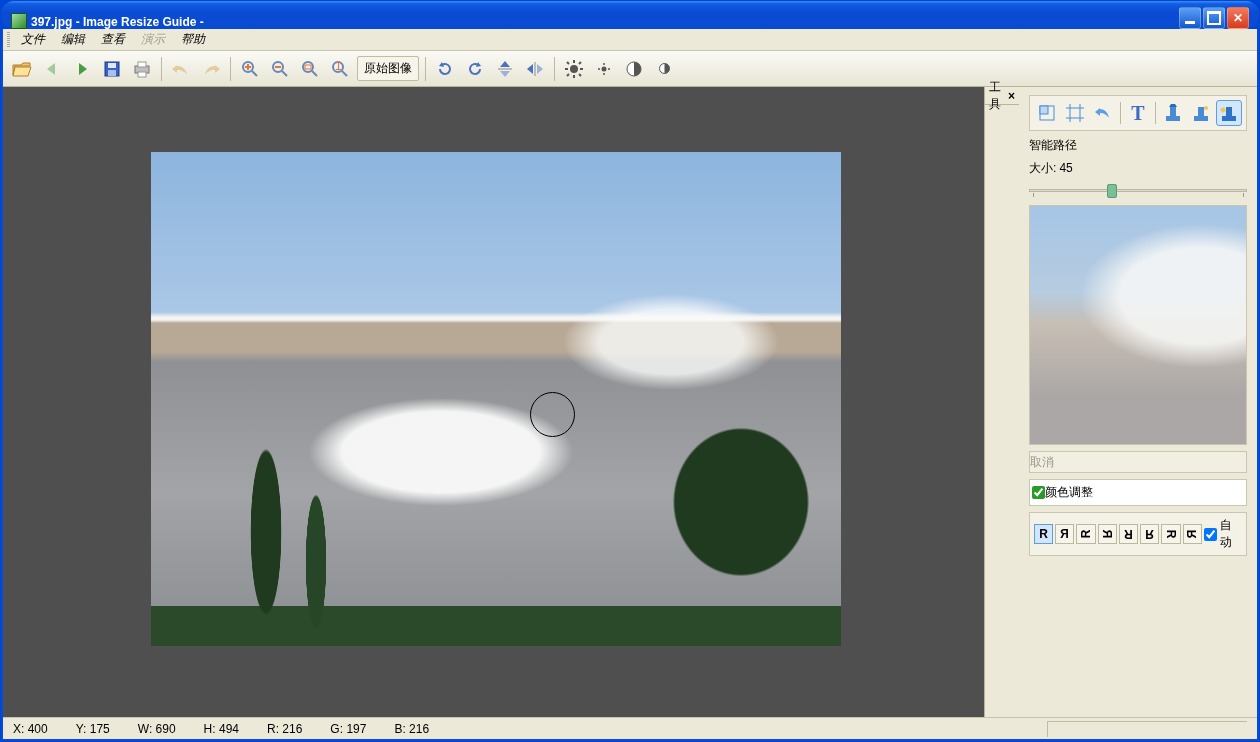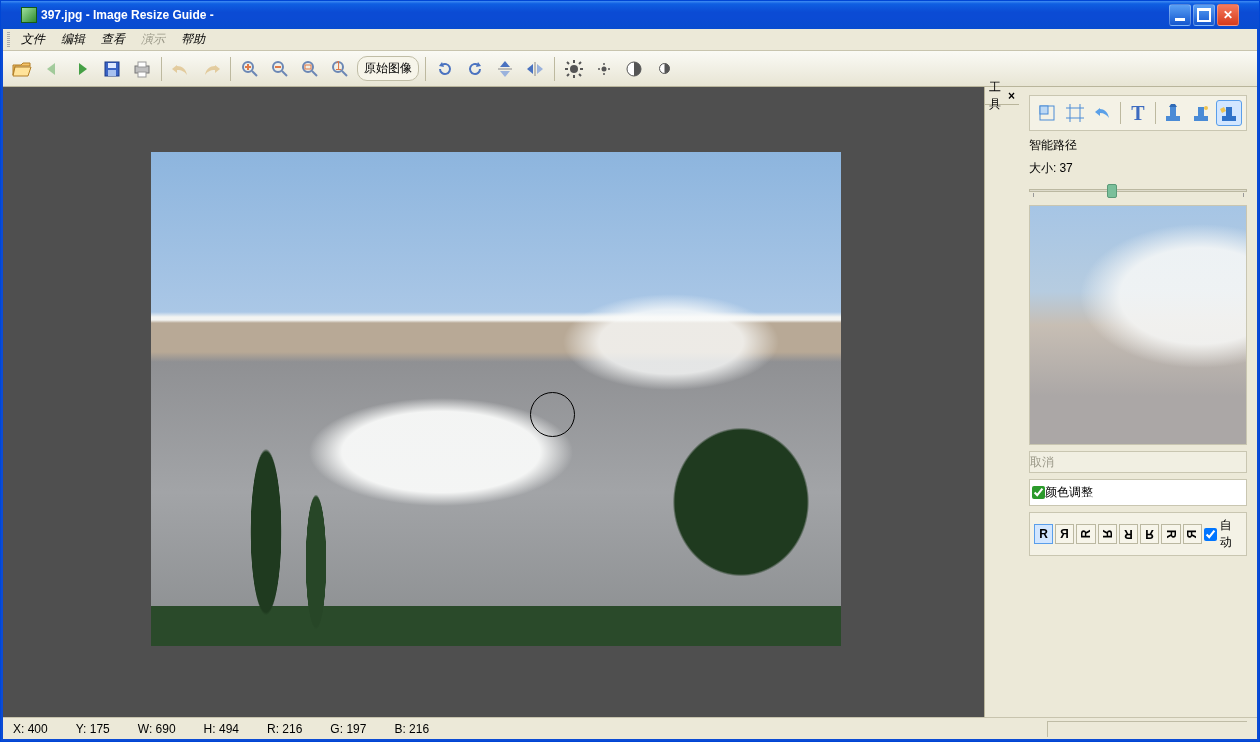--- a/index.html
+++ b/index.html
@@ -1,20 +1,20 @@
 <!DOCTYPE html>
 <html><head>
 <meta charset="utf-8">
 <style>
 * { box-sizing: border-box; margin: 0; padding: 0; font-family: "Tahoma", "microsoft yahei", sans-serif; font-size: 12px; }
 html, body { width: 1260px; height: 742px; overflow: hidden; }
 
 
 .window { width: 1260px; height: 742px; background: #0046d5; border: 1px solid #0046d5; display: flex; flex-direction: column; }
-.titlebar { height: 28px; background: linear-gradient(to bottom, #3f8cf3 0%, #0f5fe2 10%, #0b4bd4 40%, #0b4bd4 60%, #084ccf 100%); display: flex; align-items: center; padding: 0 20px; color: #fff; }
+.titlebar { height: 28px; background: linear-gradient(to bottom, #3f8cf3 0%, #0f5fe2 10%, #0b4bd4 40%, #0b4bd4 60%, #084ccf 100%); display: flex; align-items: flex-end; padding: 0 10px; color: #fff; border-radius: 13px; }
 .titlebar .app-icon { width: 16px; height: 16px; margin-right: 4px; background: linear-gradient(135deg,#9fe09f,#2e8b2e); border: 1px solid #155b15; }
 .titlebar .title-text { font-weight: bold; flex: 1; white-space: pre; }
 .titlebar .win-btns { display: flex; gap: 2px; }
 .win-btns .wb { width: 22px; height: 22px; border-radius: 3px; border: 1px solid #fff4; display:flex; align-items:center; justify-content:center; color:#fff; font-weight:bold; font-size:14px; }
 .wb.min,.wb.max{ background: linear-gradient(to bottom,#5aa0f4,#1457cf); }
 .wb.close{ background: linear-gradient(to bottom,#f57a5e,#d63b1c); }
 .wb.min::before{content:"";display:block;width:10px;height:3px;background:#fff;margin-top:8px;}
 .wb.max::before{content:"";display:block;width:10px;height:9px;border:2px solid #fff;border-top-width:3px;}
 .wb.close::before{content:"✕";font-size:12px;}
 
@@ -23,21 +23,21 @@
 
 .menubar { height: 22px; background:#ece9d8; border-bottom:1px solid #c8c4ae; display:flex; align-items:center; padding-left:4px;font-style:italic; }
 .menubar .grip{width:3px;height:16px;margin-right:3px;background:repeating-linear-gradient(#aaa,#aaa 1px,#ece9d8 1px,#ece9d8 2px);}
 .menubar .mitem{ padding: 2px 8px; cursor: default; }
 .menubar .mitem.disabled{ color:#9a9888; }
 
 .toolbar { height: 36px; background:linear-gradient(to bottom,#fafaf5,#e8e5d4); border-bottom:1px solid #b9b59b; display:flex; align-items:center; padding:0 6px; gap:4px; }
 .tbtn{ width:26px; height:26px; border-radius:3px; display:flex; align-items:center; justify-content:center; cursor:default;}
 .tbtn.disabled{opacity:.45;}
 .tsep{ width:1px; height:24px; background:#bdb99f; margin:0 2px;}
-.tlabel{ padding: 3px 6px; border:1px solid #c0bda6; background:#f7f5ea; border-radius:10px;}
+.tlabel{ padding: 3px 6px; border:1px solid #c0bda6; background:#f7f5ea; border-radius:2px;}
 svg{display:block;}
 
 .workspace { flex:1; display:flex; min-height:0; }
 .canvas-area{ flex:1; background:#4f4f4f; position:relative; overflow:hidden;}
 .canvas-img{ position:absolute; left:148px; top:65px; width:690px; height:494px;
   
   background:
     
     radial-gradient(ellipse 30px 160px at 115px 380px,#1f3a1f 50%,transparent 52%),
     radial-gradient(ellipse 20px 130px at 165px 410px,#274627 50%,transparent 52%),
@@ -322,21 +322,21 @@
                   <rect x="7" y="4" width="6" height="9" fill="#2f72c9"></rect>
                   <path d="M1 6l4-2 2 4-4 2z" fill="#f0c551"></path>
                 </svg>
               </div>
           </div>
 
           <div class="tp-heading">智能路径</div>
 
           <div class="tp-sizelabel">
             <span>大小:</span>
-            <span>37</span>
+            <span>45</span>
           </div>
           <div class="tp-slider">
             <div class="track"></div>
               <div class="thumb"></div>
             <div class="tick a"></div>
               <div class="tick b"></div>
           </div>
 
           <div class="tp-preview"></div>
           <div class="tp-cancel">取消</div>

